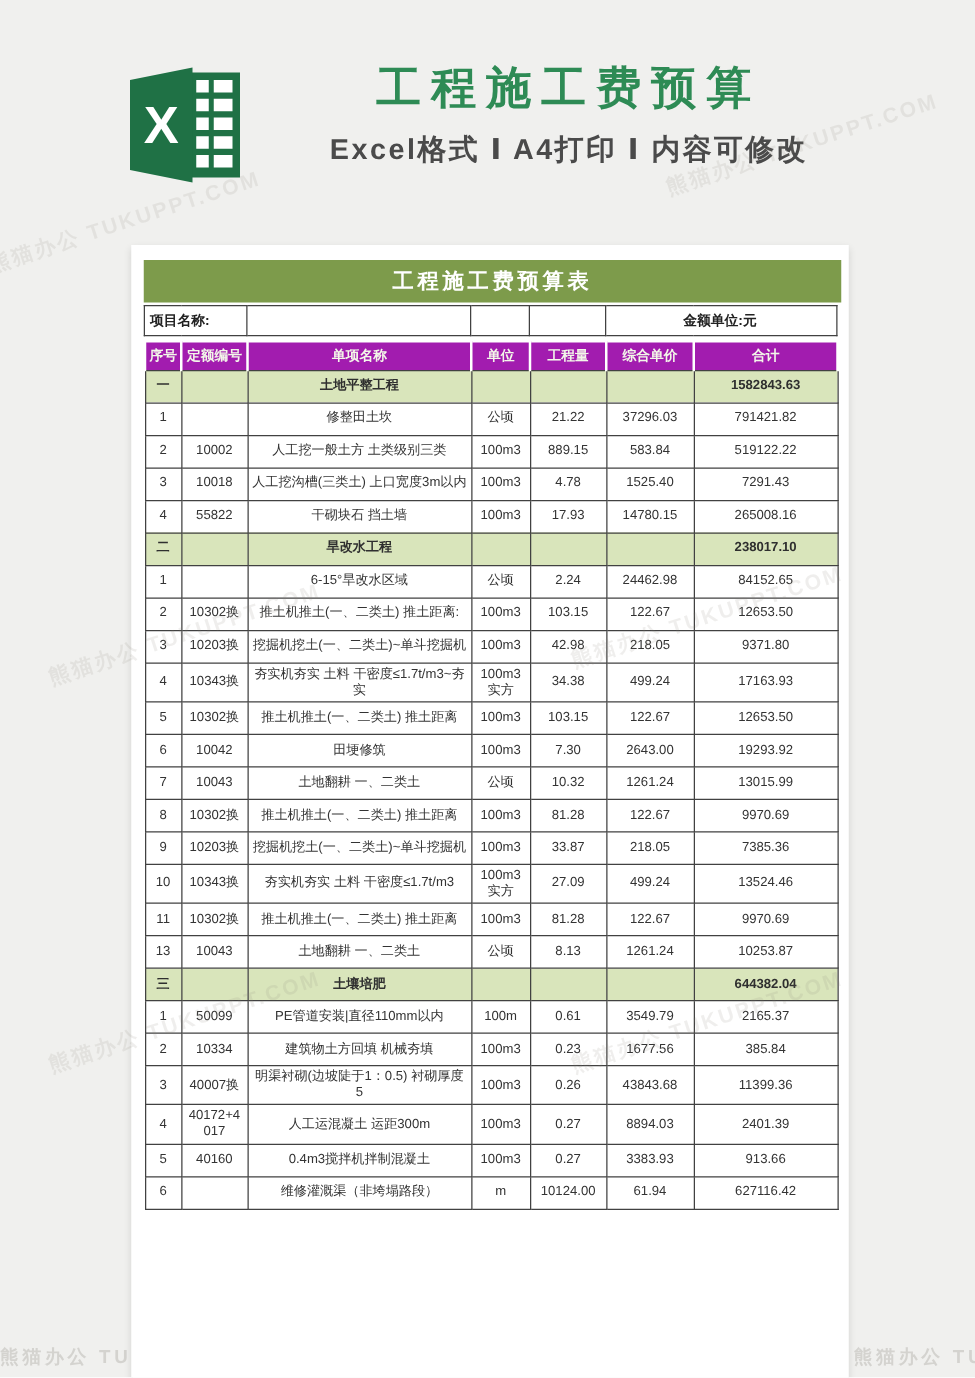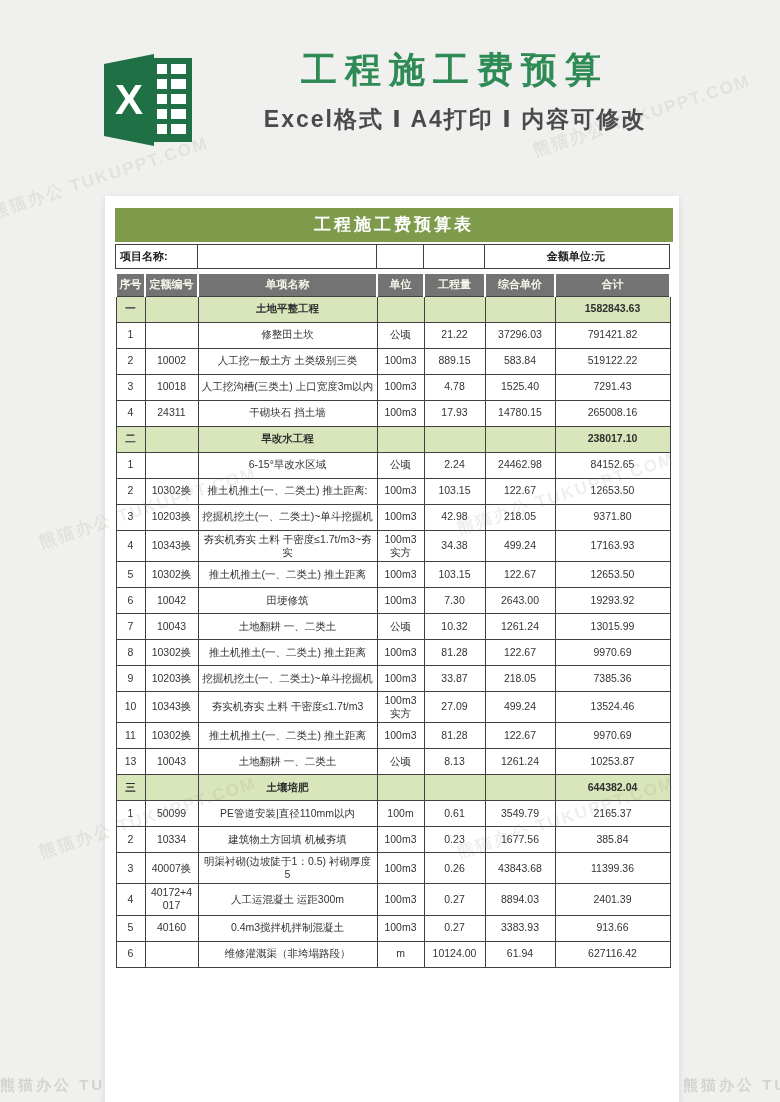--- a/index.html
+++ b/index.html
@@ -28,21 +28,21 @@
   table { border-collapse:collapse; width:554px; table-layout:fixed; }
   col.c1{width:29px} col.c2{width:53px} col.c3{width:179px}
   col.c4{width:47px} col.c5{width:61px} col.c6{width:70px} col.c7{width:115px}
   .meta-table td {
     border:1px solid #414141; height:24px; background:#fff;
     font-size:11px; font-weight:bold; color:#222; padding:2px 4px; 
   }
   .meta-table td.right { text-align:center; padding-right:6px; }
   .gap3 { height:3px; }
   .main-table th {
-    background:#737373; color:#f3f7e9; font-size:11px; font-weight:bold;
+    background:#a21caf; color:#f3f7e9; font-size:11px; font-weight:bold;
     border:2px solid #ffffff; border-bottom:1px solid #414141; height:23px;
   }
   .main-table td {
     border:1px solid #414141; background:#fff; font-size:10.5px; color:#333;
     text-align:center; height:26px; padding:2px 3px; line-height:1.25;
     word-break:break-all;
   }
   .main-table tr.section td { background:#d9e5bb; font-weight:bold; color:#2f2f2f; }
   
   .wm {
@@ -176,21 +176,21 @@
     <td class="c-seq">3</td>
     <td class="c-code">10018</td>
     <td class="c-name">人工挖沟槽(三类土) 上口宽度3m以内</td>
     <td class="c-unit">100m3</td>
     <td class="c-qty">4.78</td>
     <td class="c-price">1525.40</td>
     <td class="c-total">7291.43</td>
   </tr>
           <tr>
     <td class="c-seq">4</td>
-    <td class="c-code">24311</td>
+    <td class="c-code">55822</td>
     <td class="c-name">干砌块石 挡土墙</td>
     <td class="c-unit">100m3</td>
     <td class="c-qty">17.93</td>
     <td class="c-price">14780.15</td>
     <td class="c-total">265008.16</td>
   </tr>
           <tr class="section">
     <td class="c-seq">二</td>
     <td class="c-code"></td>
     <td class="c-name">旱改水工程</td>

